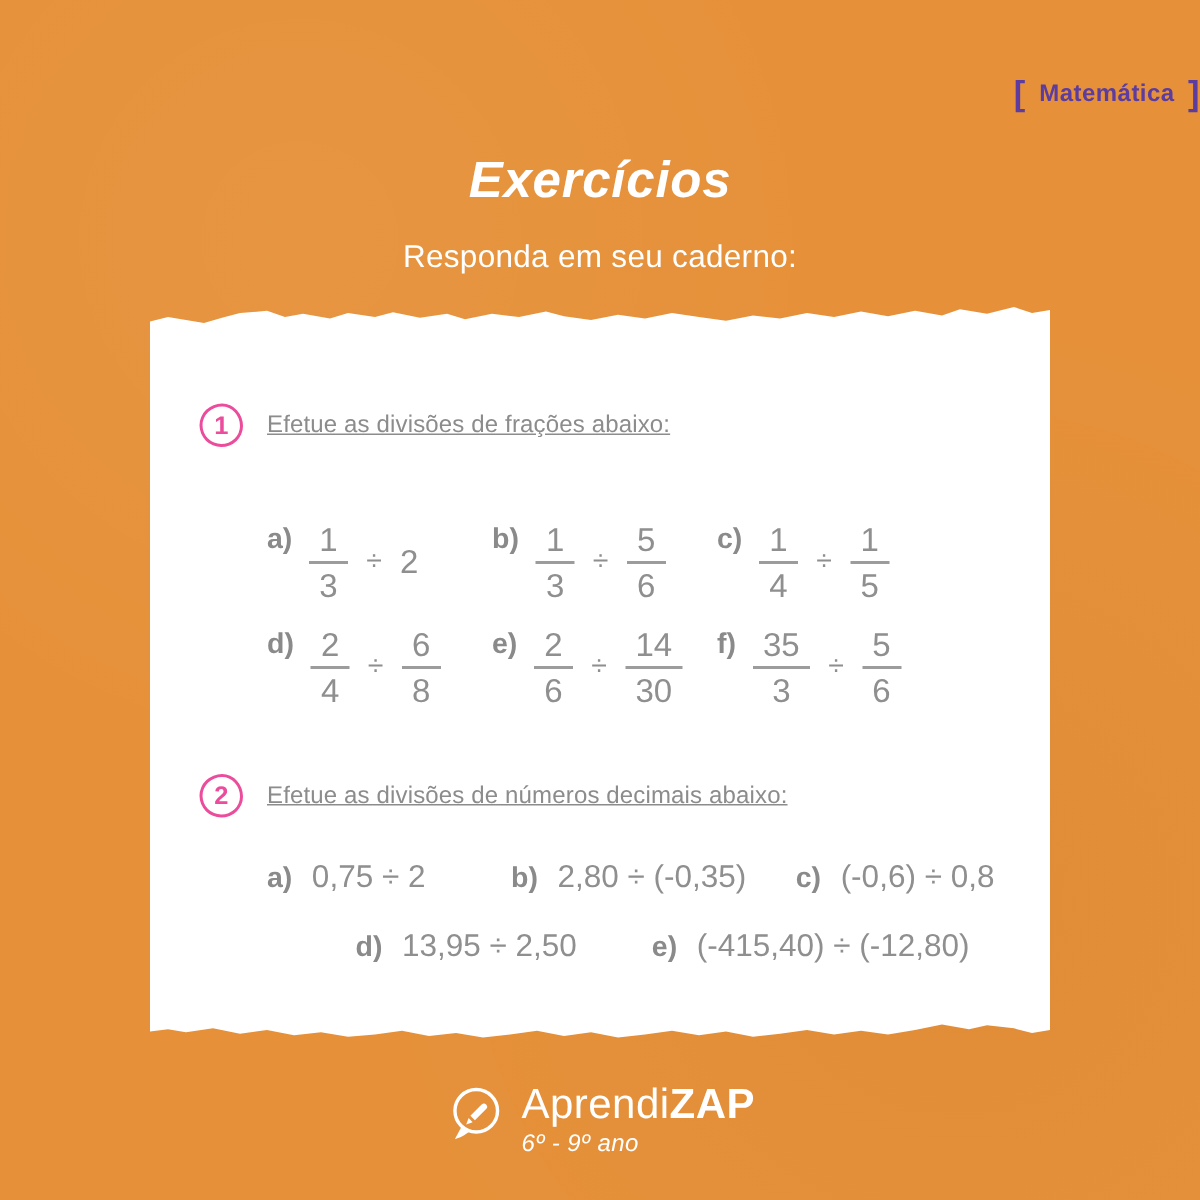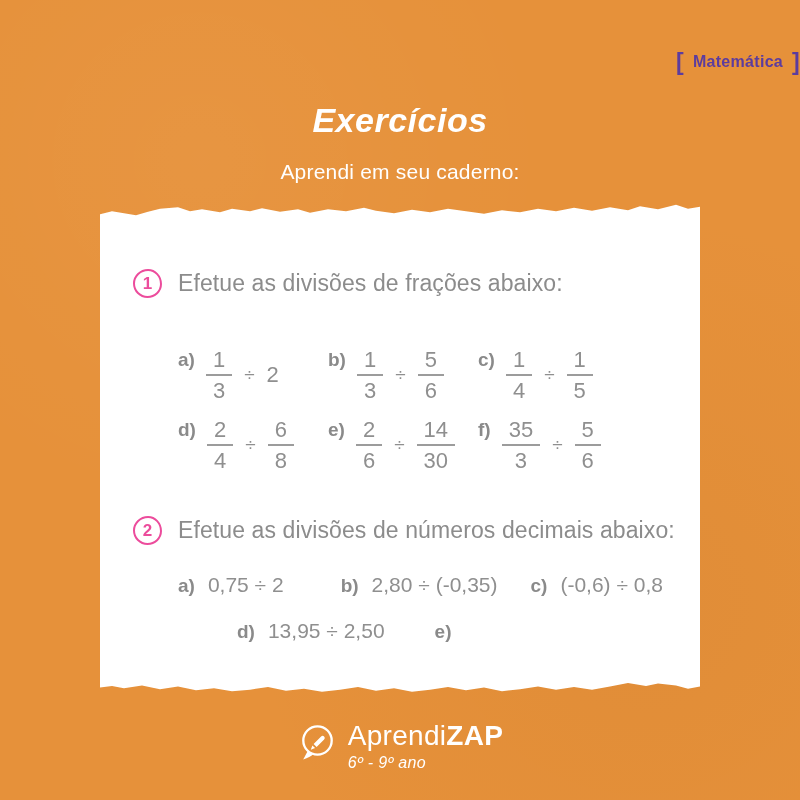--- a/index.html
+++ b/index.html
@@ -59,21 +59,21 @@
     padding-left:33px;
   }
   .qrow.q1{margin-top:72px;}
   .qrow.q2{margin-top:44px;}
   .qnum{
     flex:0 0 auto;width:25px;height:25px;
     border:2px solid #EC4C9C;border-radius:52% 48% 50% 50%/50% 52% 48% 50%;
     color:#EC4C9C;font-weight:800;font-size:17px;
     display:flex;align-items:center;justify-content:center;
   }
-  .qtext{color:#8C8C8C;font-size:23px;letter-spacing:0.1px;}
+  .qtext{color:#8C8C8C;font-size:16px;letter-spacing:0.1px;text-decoration:underline;}
   
   .frac-grid{
     margin-top:50px;padding-left:78px;
     display:grid;grid-template-columns:150px 150px 150px;row-gap:16px;
   }
   .fitem{display:flex;align-items:center;gap:11px;height:54px;}
   .ilabel{
     font-weight:700;color:#8A8A8A;font-size:19px;
     align-self:flex-start;margin-top:1px;
   }
@@ -108,21 +108,21 @@
 </head>
 <body>
 
 <div class="bg"></div>
 
 <div class="tag">
   <span class="bracket open">[</span><span>Matemática</span><span class="bracket close">]</span>
 </div>
 
 <div class="title">Exercícios</div>
-<div class="instruction">Aprendi em seu caderno:</div>
+<div class="instruction">Responda em seu caderno:</div>
 
 <div class="paper">
 
   <div class="qrow q1">
     <span class="qnum">1</span>
     <span class="qtext">Efetue as divisões de frações abaixo:</span>
   </div>
 
   <div class="frac-grid">
 
@@ -223,20 +223,21 @@
     </span>
   </div>
 
   <div class="dec-row r2">
     <span class="ditem">
       <span class="dlabel">d)</span>
       <span class="dexp">13,95 ÷ 2,50</span>
     </span>
     <span class="ditem gap-e">
       <span class="dlabel">e)</span>
+      <span class="dexp">(-415,40) ÷ (-12,80)</span>
     </span>
   </div>
 
 </div>
 
 <div class="footer">
   <svg class="logo-icon" width="40" height="40" viewBox="0 0 40 40" aria-hidden="true">
     <circle cx="20.5" cy="17.5" r="14.2" fill="none" stroke="#FFFFFF" stroke-width="2.3"></circle>
     <path d="M10.5 28.5 L6.2 36.5 C11 35 14 33 16.2 31.2 Z" fill="#FFFFFF"></path>
     <path d="M16.6 20.9 L24.1 13.4 a2.1 2.1 0 0 1 3 3 L19.6 23.9 Z" fill="#FFFFFF"></path>

